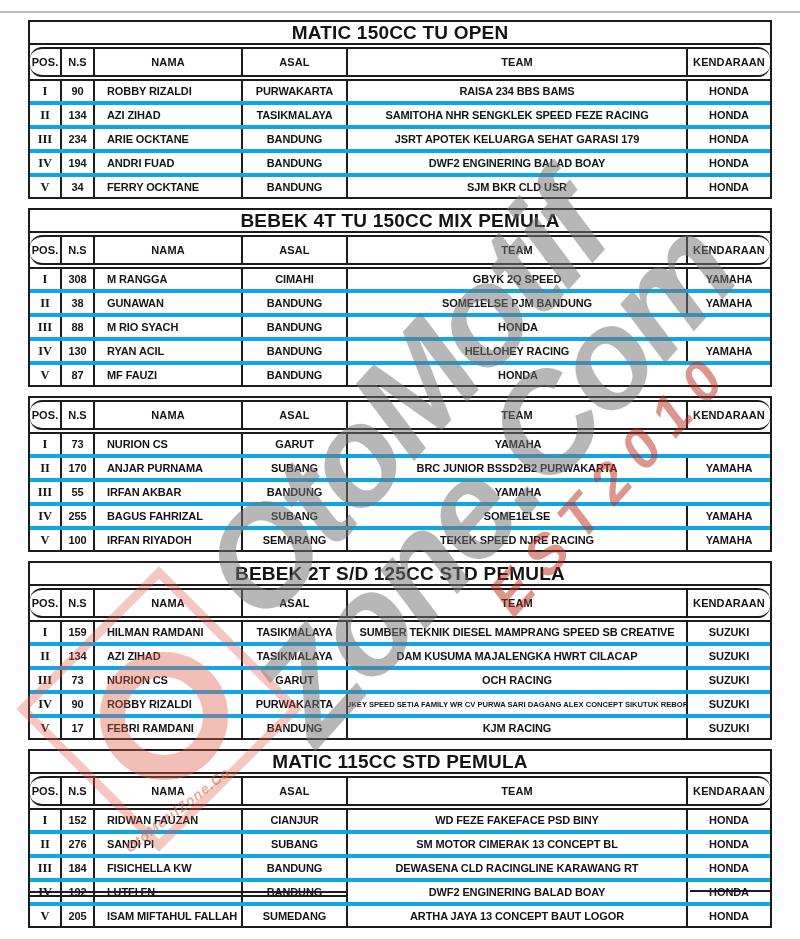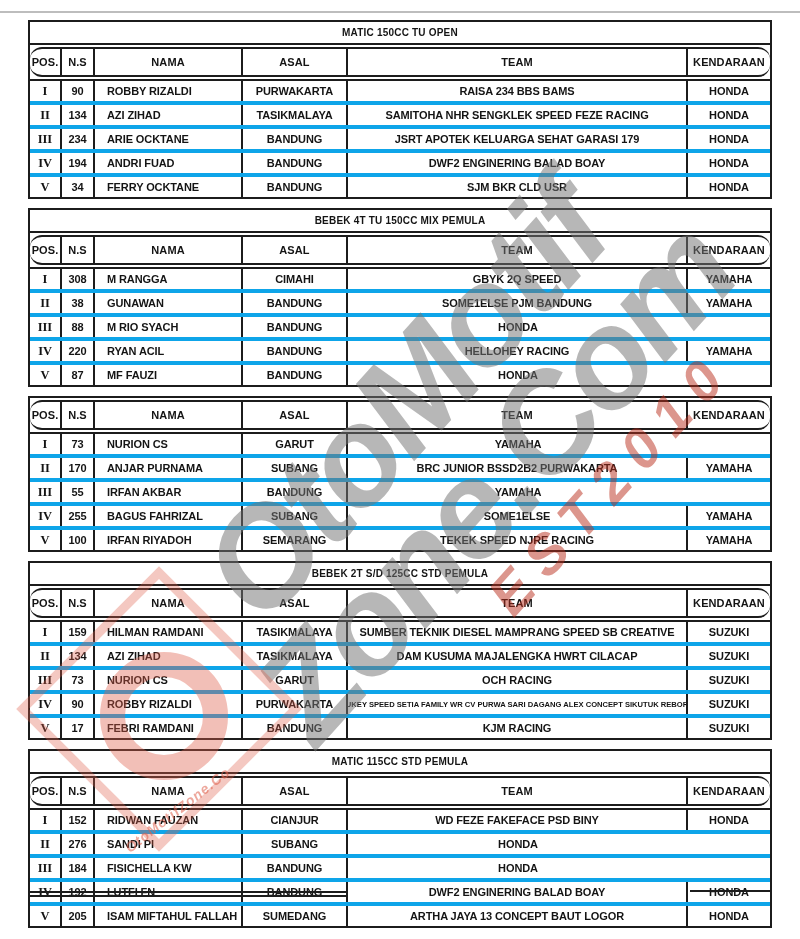--- a/index.html
+++ b/index.html
@@ -23,21 +23,21 @@
     border:2px solid #1c1c1c;
     background:#fff;
     margin-bottom:9px;
     position:relative;
   }
   .t-title {
     height:23px;
     border-bottom:2px solid #1c1c1c;
     text-align:center;
     font-weight:bold;
-    font-size:10px;
+    font-size:19px;
     line-height:21px;
     letter-spacing:0.2px;
   }
   .t-grid {
     display:grid;
     grid-template-columns:32px 33px 148px 105px 1fr 82px;
   }
   .t-head {
     margin-top:2px;
     border-top:2px solid #1c1c1c;
@@ -215,21 +215,21 @@
         </div>
         <div class="t-grid t-row">
           <div class="cell pos">III</div>
           <div class="cell ns">88</div>
           <div class="cell nama">M RIO SYACH</div>
           <div class="cell asal">BANDUNG</div>
           <div class="cell kendaraan">HONDA</div>
         </div>
         <div class="t-grid t-row">
           <div class="cell pos">IV</div>
-          <div class="cell ns">220</div>
+          <div class="cell ns">130</div>
           <div class="cell nama">RYAN ACIL</div>
           <div class="cell asal">BANDUNG</div>
           <div class="cell team">HELLOHEY RACING</div>
           <div class="cell kendaraan">YAMAHA</div>
         </div>
         <div class="t-grid t-row">
           <div class="cell pos">V</div>
           <div class="cell ns">87</div>
           <div class="cell nama">MF FAUZI</div>
           <div class="cell asal">BANDUNG</div>
@@ -360,27 +360,29 @@
           <div class="cell nama">RIDWAN FAUZAN</div>
           <div class="cell asal">CIANJUR</div>
           <div class="cell team">WD FEZE FAKEFACE PSD BINY</div>
           <div class="cell kendaraan">HONDA</div>
         </div>
         <div class="t-grid t-row">
           <div class="cell pos">II</div>
           <div class="cell ns">276</div>
           <div class="cell nama">SANDI PI</div>
           <div class="cell asal">SUBANG</div>
+          <div class="cell team">SM MOTOR CIMERAK 13 CONCEPT BL</div>
           <div class="cell kendaraan">HONDA</div>
         </div>
         <div class="t-grid t-row">
           <div class="cell pos">III</div>
           <div class="cell ns">184</div>
           <div class="cell nama">FISICHELLA KW</div>
           <div class="cell asal">BANDUNG</div>
+          <div class="cell team">DEWASENA CLD RACINGLINE KARAWANG RT</div>
           <div class="cell kendaraan">HONDA</div>
         </div>
         <div class="t-grid t-row">
           <div class="cell pos">IV</div>
           <div class="cell ns">192</div>
           <div class="cell nama">LUTFI FN</div>
           <div class="cell asal">BANDUNG</div>
           <div class="cell team">DWF2 ENGINERING BALAD BOAY</div>
           <div class="cell kendaraan">HONDA</div>
         </div>

